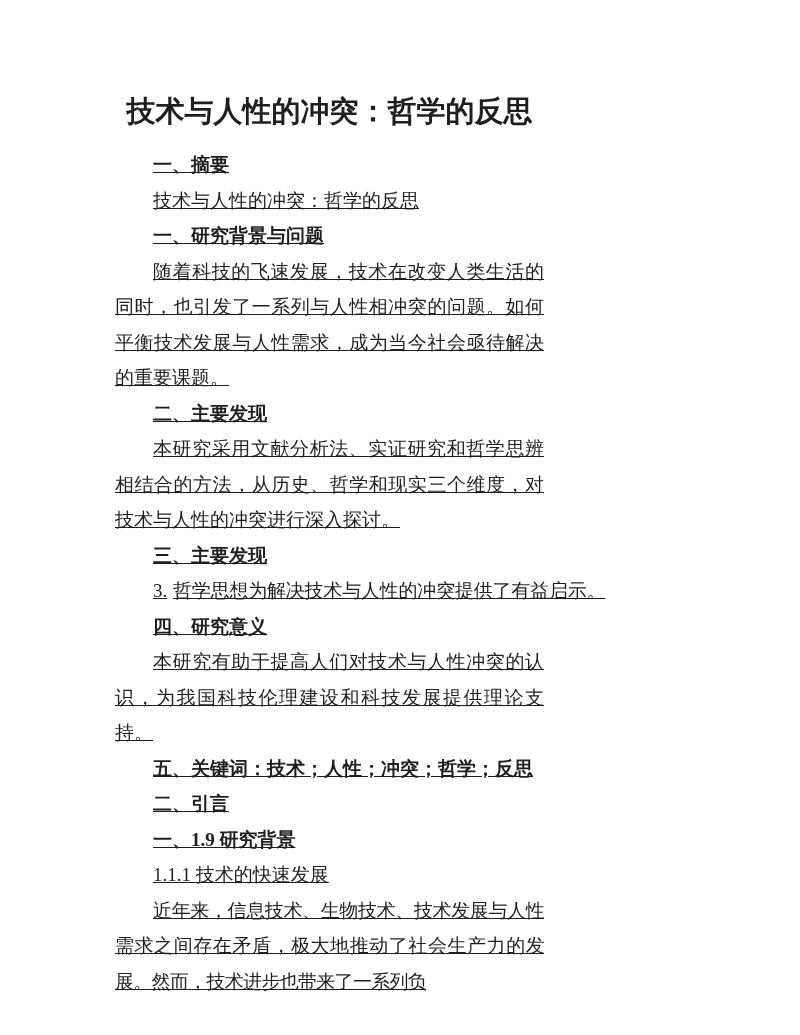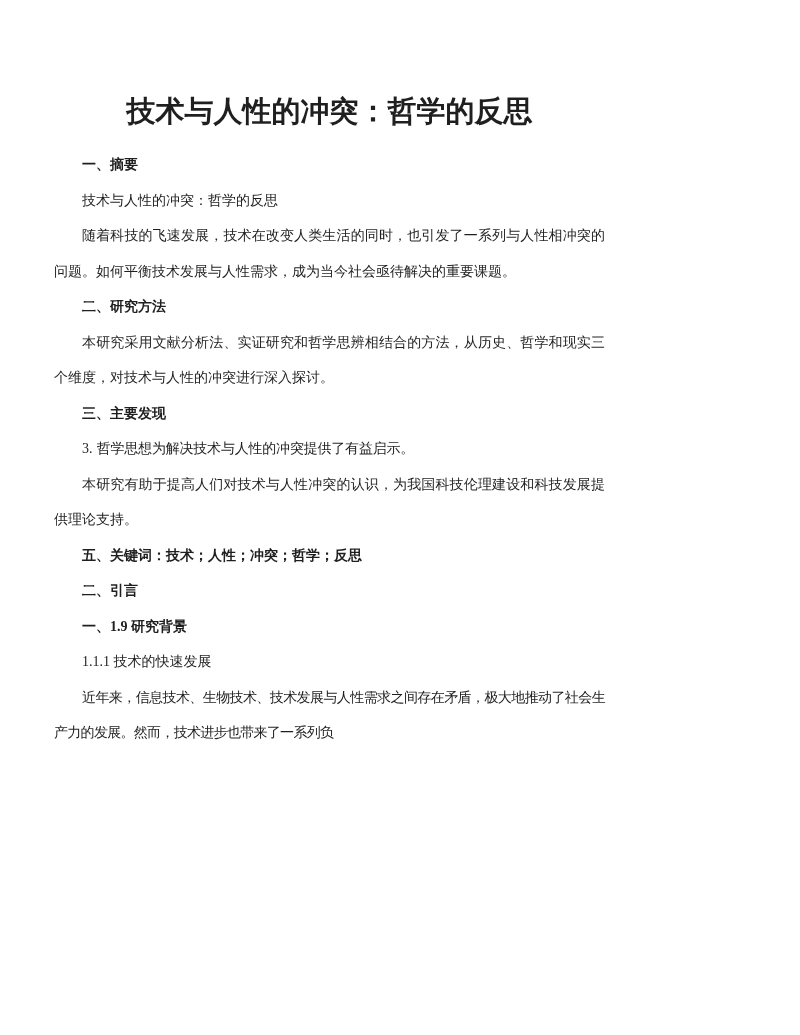--- a/index.html
+++ b/index.html
@@ -17,23 +17,24 @@
     overflow: hidden;
   }
   .doc-title {
     font-size: 29px;
     font-weight: bold;
     line-height: 38px;
     text-align: center;
     margin: 92px 96px 17px 96px;
   }
   .doc-body {
-    margin: 0 54px;
-    font-size: 14px;
+    margin: 0 115px;
+    font-size: 19px;
     line-height: 35.5px;
+    text-decoration: underline;
   }
   .doc-body p {
     margin: 0;
     padding: 0;
   }
   p.heading {
     font-weight: bold;
     text-indent: 2em;
   }
   p.paragraph {
@@ -58,25 +59,27 @@
   }
 </style>
 </head>
 <body>
 
 <div class="page">
   <h1 class="doc-title">技术与人性的冲突：哲学的反思</h1>
   <div class="doc-body">
       <p class="heading">一、摘要</p>
       <p class="paragraph">技术与人性的冲突：哲学的反思</p>
+      <p class="heading">一、研究背景与问题</p>
       <p class="paragraph">随着科技的飞速发展，技术在改变人类生活的同时，也引发了一系列与人性相冲突的问题。如何平衡技术发展与人性需求，成为当今社会亟待解决的重要课题。</p>
-      <p class="heading">二、研究方法</p>
+      <p class="heading">二、主要发现</p>
       <p class="paragraph">本研究采用文献分析法、实证研究和哲学思辨相结合的方法，从历史、哲学和现实三个维度，对技术与人性的冲突进行深入探讨。</p>
       <p class="heading">三、主要发现</p>
       <p class="list-item"><span class="num">3.</span><span>哲学思想为解决技术与人性的冲突提供了有益启示。</span></p>
+      <p class="heading">四、研究意义</p>
       <p class="paragraph">本研究有助于提高人们对技术与人性冲突的认识，为我国科技伦理建设和科技发展提供理论支持。</p>
       <p class="heading">五、关键词：技术；人性；冲突；哲学；反思</p>
       <p class="heading">二、引言</p>
       <p class="heading">一、1.9 研究背景</p>
       <p class="subheading">1.1.1 技术的快速发展</p>
       <p class="paragraph">近年来，信息技术、生物技术、技术发展与人性需求之间存在矛盾，极大地推动了社会生产力的发展。然而，技术进步也带来了一系列负</p>
     </div>
 </div>
 
 </body></html>

